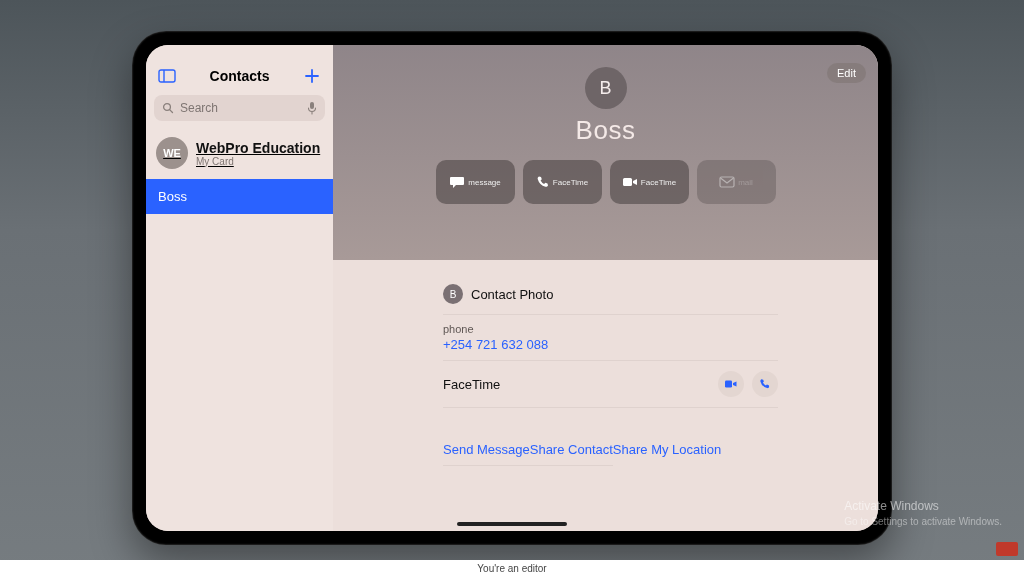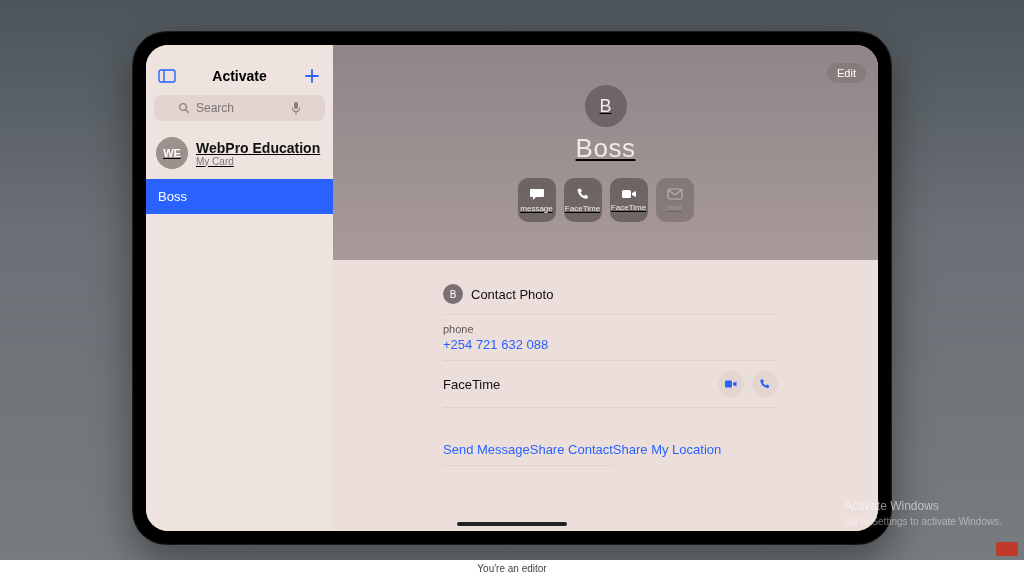--- a/index.html
+++ b/index.html
@@ -41,21 +41,21 @@
     display:flex; flex-direction:column; padding-top:20px;
   }
   .sb-header {
     display:flex; align-items:center; justify-content:space-between;
     padding:0 10px 8px;
   }
   .sb-header .title{ font-size:14px; font-weight:600; flex:1; text-align:center;}
   .sb-header .icon-btn{ width:22px;height:22px; display:flex;align-items:center;justify-content:center;color:#2a62ff;}
   .search {
     margin:0 8px 8px; height:26px; border-radius:8px; background:#e2d4d0;
-    display:flex; align-items:center; padding:0 24px; gap:6px; color:#7e7572;
+    display:flex; align-items:center; padding:0 8px; gap:6px; color:#7e7572;
     font-size:12px;
   }
   .search .mic{ margin-left:auto;}
   .mycard {
     display:flex; align-items:center; gap:8px; padding:8px 10px;text-decoration:underline;
   }
   .mycard .avatar{
     width:32px;height:32px;border-radius:50%;background:#9c918d;color:#fff;
     display:flex;align-items:center;justify-content:center;font-size:11px;font-weight:600;
   }
@@ -65,38 +65,37 @@
     margin:2px 0 0; padding:10px 12px; font-size:13px; color:#fff; background:#2a62ff;
     font-weight:500;
   }
 
   
   .detail { flex:1; display:flex; flex-direction:column; }
   .hero {
     height:215px;
     background: linear-gradient(180deg,#8f8589 0%, #a89a98 100%);
     position:relative; display:flex; flex-direction:column; align-items:center;
-    padding-top:40px;
-    text-decoration:underline;
+    padding-top:22px;
   }
   .edit-pill{
     position:absolute; top:18px; right:12px;
     background:rgba(130,120,118,.7); color:#fff; font-size:11px;
     padding:4px 10px; border-radius:12px;
   }
   .hero .big-avatar{
     width:42px;height:42px;border-radius:50%;background:#6e6567;color:#f4eceb;
     display:flex;align-items:center;justify-content:center;font-size:18px;font-weight:500;
   }
   .hero .big-name{ color:#f4e9e7; font-size:26px; font-weight:400; margin-top:6px; letter-spacing:.5px;}
   .hero .actions{ display:flex; gap:8px; margin-top:14px;}
   .hero .act{
-    width:38px; height:44px; border-radius:10px;
+    width:79px; height:44px; border-radius:10px;
     background:rgba(70,62,62,.55);
-    display:flex;flex-direction:column;align-items:center;justify-content:center;
+    display:flex;flex-direction:row;align-items:center;justify-content:center;
     color:#eee; gap:3px;
   }
   .hero .act.dis{ opacity:.55;}
   .hero .act .lbl{ font-size:8px;}
 
   .body { flex:1; background:#ecdfdb; overflow:auto; padding:18px 100px 18px 110px; display:flex;flex-direction:column;gap:0;}
   .row{ padding:8px 0; border-bottom:1px solid #dfd2ce;}
   .row.last{ border-bottom:none;}
   .row .label{ font-size:11px; color:#5f5754; margin-bottom:2px;}
   .row .value{ font-size:13px; color:#2a62ff;}
@@ -141,21 +140,21 @@
 
     <div class="app">
       <div class="sidebar">
         <div class="sb-header">
           <span class="icon-btn">
             <svg width="18" height="14" viewBox="0 0 18 14">
                 <rect x="1" y="1" width="16" height="12" rx="2" fill="none" stroke="#2a62ff" stroke-width="1.4"></rect>
                 <line x1="6" y1="1" x2="6" y2="13" stroke="#2a62ff" stroke-width="1.4"></line>
               </svg>
           </span>
-          <span class="title">Activate</span>
+          <span class="title">Contacts</span>
           <span class="icon-btn">
             <svg width="16" height="16" viewBox="0 0 16 16">
                 <path d="M8 2v12M2 8h12" stroke="#2a62ff" stroke-width="1.8" stroke-linecap="round"></path>
               </svg>
           </span>
         </div>
         <div class="search">
           <svg width="12" height="12" viewBox="0 0 12 12">
               <circle cx="5" cy="5" r="3.4" stroke="#8a807c" stroke-width="1.3" fill="none"></circle>
               <line x1="7.6" y1="7.6" x2="10.5" y2="10.5" stroke="#8a807c" stroke-width="1.3" stroke-linecap="round"></line>

